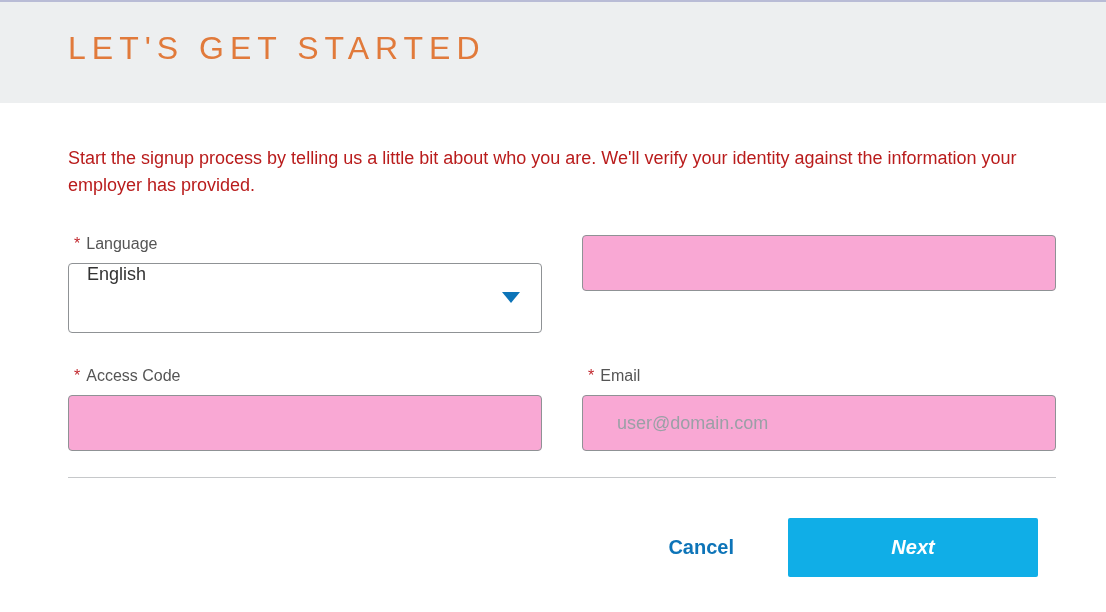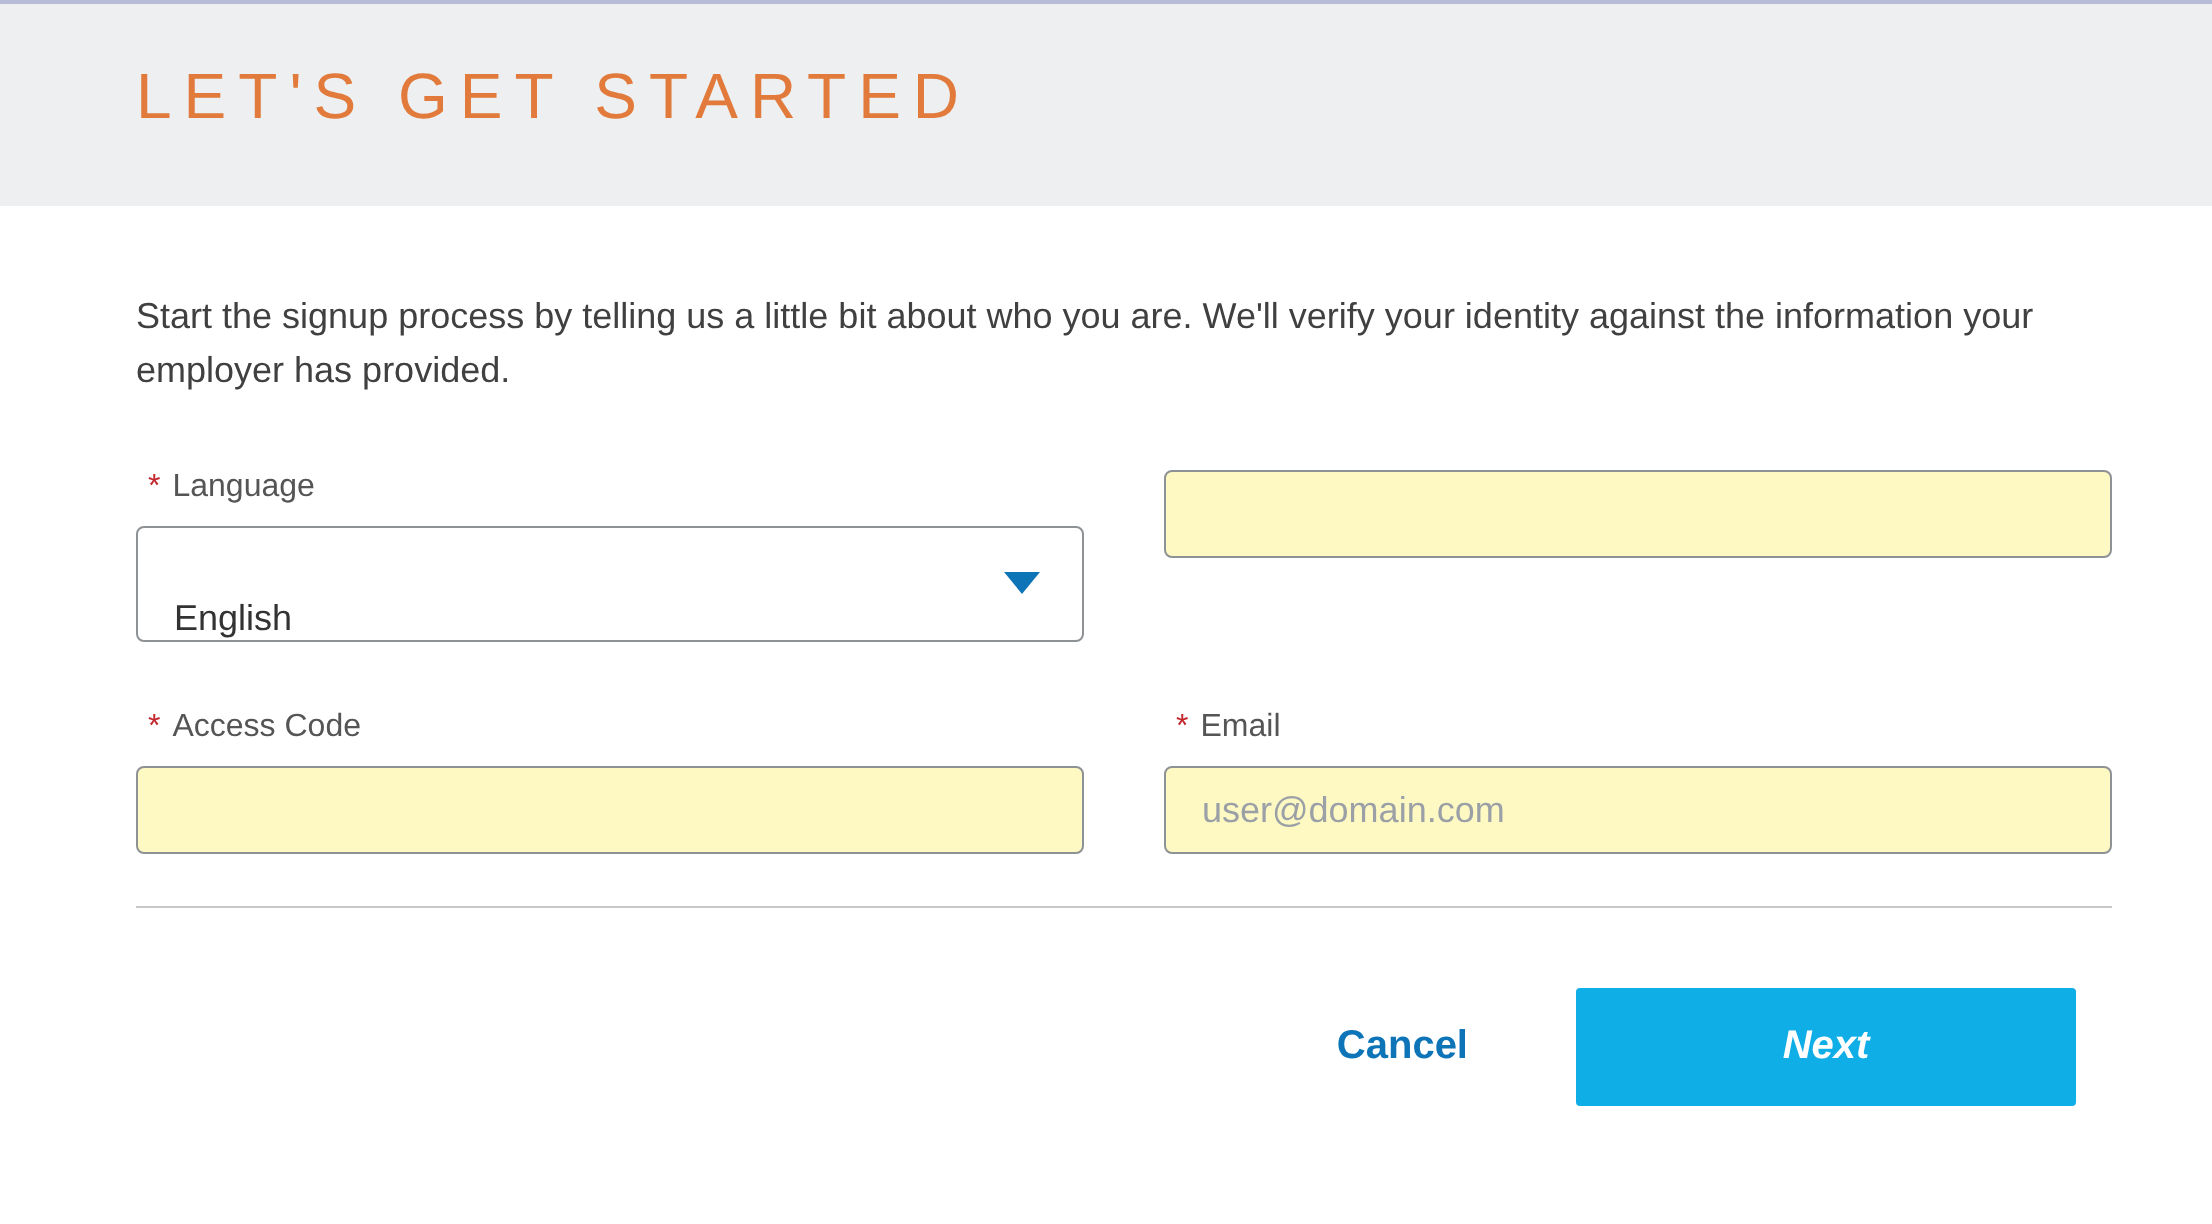--- a/index.html
+++ b/index.html
@@ -23,21 +23,21 @@
       font-size: 32px;
       font-weight: 300;
       color: #e17a3b;
       letter-spacing: 6px;
     }
     .content {
       padding: 42px 50px 0 68px;
     }
     .intro {
       font-size: 18px;
-      color: #404040;
+      color: #b91c1c;
       line-height: 1.5;
       margin-bottom: 36px;
       font-weight: 400;
       max-width: 1000px;
     }
     .form-grid {
       display: grid;
       grid-template-columns: 1fr 1fr;
       column-gap: 40px;
       row-gap: 34px;
@@ -51,45 +51,45 @@
       font-size: 16px;
       color: #555;
       margin-bottom: 10px;
       margin-left: 6px;
     }
     .req {
       color: #c1272d;
       margin-right: 6px;
     }
     .text-input {
-      height: 44px;
+      height: 56px;
       border: 1.5px solid #8f9295;
       border-radius: 4px;
-      padding: 0 18px;
+      padding: 0 34px;
       font-size: 18px;
       color: #333;
-      background: #fef9c3;
+      background: #f9a8d4;
       outline: none;
     }
     .text-input::placeholder {
       color: #9aa0a6;
     }
     .select-wrap {
       position: relative;
     }
     .select-input {
-      height: 58px;
+      height: 70px;
       border: 1.5px solid #8f9295;
       border-radius: 4px;
       padding: 0 48px 0 18px;
       font-size: 18px;
       color: #333;
       background: #fff;
       display: flex;
-      align-items: flex-end;
+      align-items: flex-start;
       cursor: pointer;
       user-select: none;
     }
     .chevron {
       position: absolute;
       right: 22px;
       top: 50%;
       transform: translateY(-50%);
       pointer-events: none;
     }

